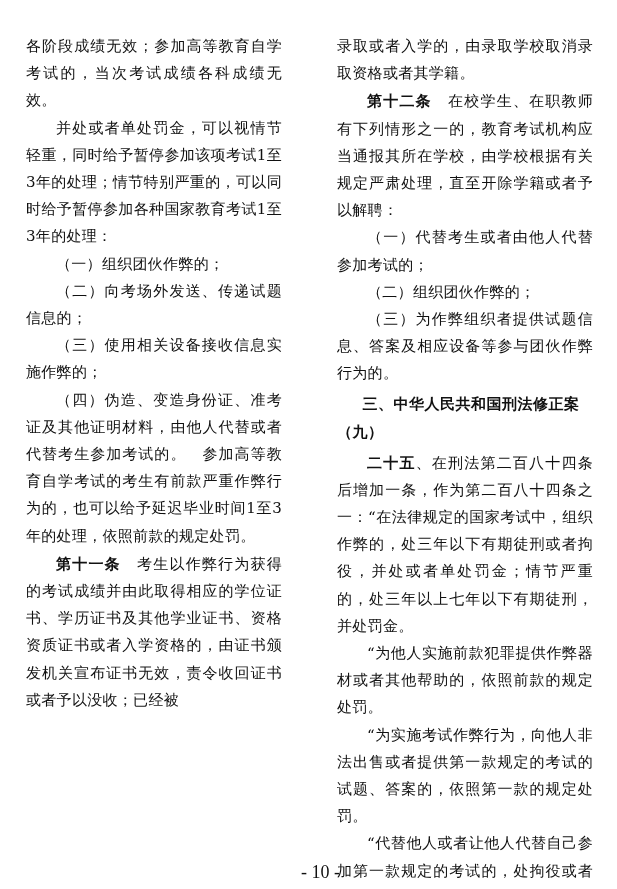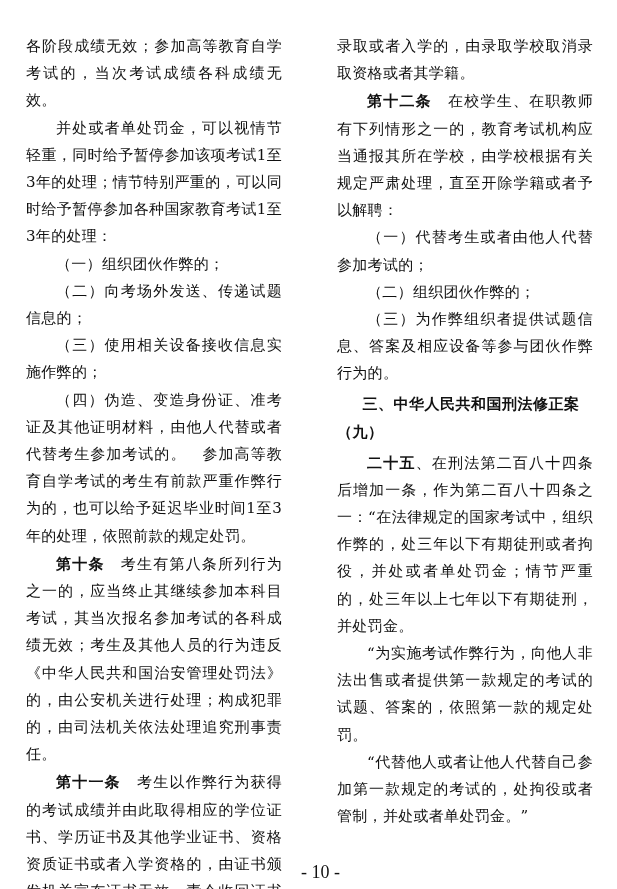--- a/index.html
+++ b/index.html
@@ -16,29 +16,29 @@
 </head>
 <body>
 
 <div class="col col-left">
   <p class="p">各阶段成绩无效；参加高等教育自学考试的，当次考试成绩各科成绩无效。</p>
   <p class="p indent">并处或者单处罚金，可以视情节轻重，同时给予暂停参加该项考试1至3年的处理；情节特别严重的，可以同时给予暂停参加各种国家教育考试1至3年的处理：</p>
   <p class="p indent">（一）组织团伙作弊的；</p>
   <p class="p indent">（二）向考场外发送、传递试题信息的；</p>
   <p class="p indent">（三）使用相关设备接收信息实施作弊的；</p>
   <p class="p indent">（四）伪造、变造身份证、准考证及其他证明材料，由他人代替或者代替考生参加考试的。　参加高等教育自学考试的考生有前款严重作弊行为的，也可以给予延迟毕业时间1至3年的处理，依照前款的规定处罚。</p>
-  <p class="p indent"><span class="bold">第十条</span><span>　考生有第八条所列行为之一的，应当终止其继续参加本科目考试，其当次报名参加考试的各科成绩无效；考生及其他人员的行为违反《中华人民共和国治安管理处罚法》的，由公安机关进行处理；构成犯罪的，由司法机关依法处理追究刑事责任。</span></p>
   <p class="p indent"><span class="bold">第十一条</span><span>　考生以作弊行为获得的考试成绩并由此取得相应的学位证书、学历证书及其他学业证书、资格资质证书或者入学资格的，由证书颁发机关宣布证书无效，责令收回证书或者予以没收；已经被</span></p>
 </div>
 
 <div class="col col-right">
   <p class="p">录取或者入学的，由录取学校取消录取资格或者其学籍。</p>
   <p class="p indent"><span class="bold">第十二条</span><span>　在校学生、在职教师有下列情形之一的，教育考试机构应当通报其所在学校，由学校根据有关规定严肃处理，直至开除学籍或者予以解聘：</span></p>
   <p class="p indent">（一）代替考生或者由他人代替参加考试的；</p>
   <p class="p indent">（二）组织团伙作弊的；</p>
   <p class="p indent">（三）为作弊组织者提供试题信息、答案及相应设备等参与团伙作弊行为的。</p>
   <h2 class="heading">三、中华人民共和国刑法修正案（九）</h2>
   <p class="p indent"><span class="bold">二十五</span><span>、在刑法第二百八十四条后增加一条，作为第二百八十四条之一：“在法律规定的国家考试中，组织作弊的，处三年以下有期徒刑或者拘役，并处或者单处罚金；情节严重的，处三年以上七年以下有期徒刑，并处罚金。</span></p>
+  <p class="p indent">“为他人实施前款犯罪提供作弊器材或者其他帮助的，依照前款的规定处罚。</p>
   <p class="p indent">“为实施考试作弊行为，向他人非法出售或者提供第一款规定的考试的试题、答案的，依照第一款的规定处罚。</p>
   <p class="p indent">“代替他人或者让他人代替自己参加第一款规定的考试的，处拘役或者管制，并处或者单处罚金。”</p>
 </div>
 
 <div class="page-number">- 10 -</div>
 
 </body></html>

